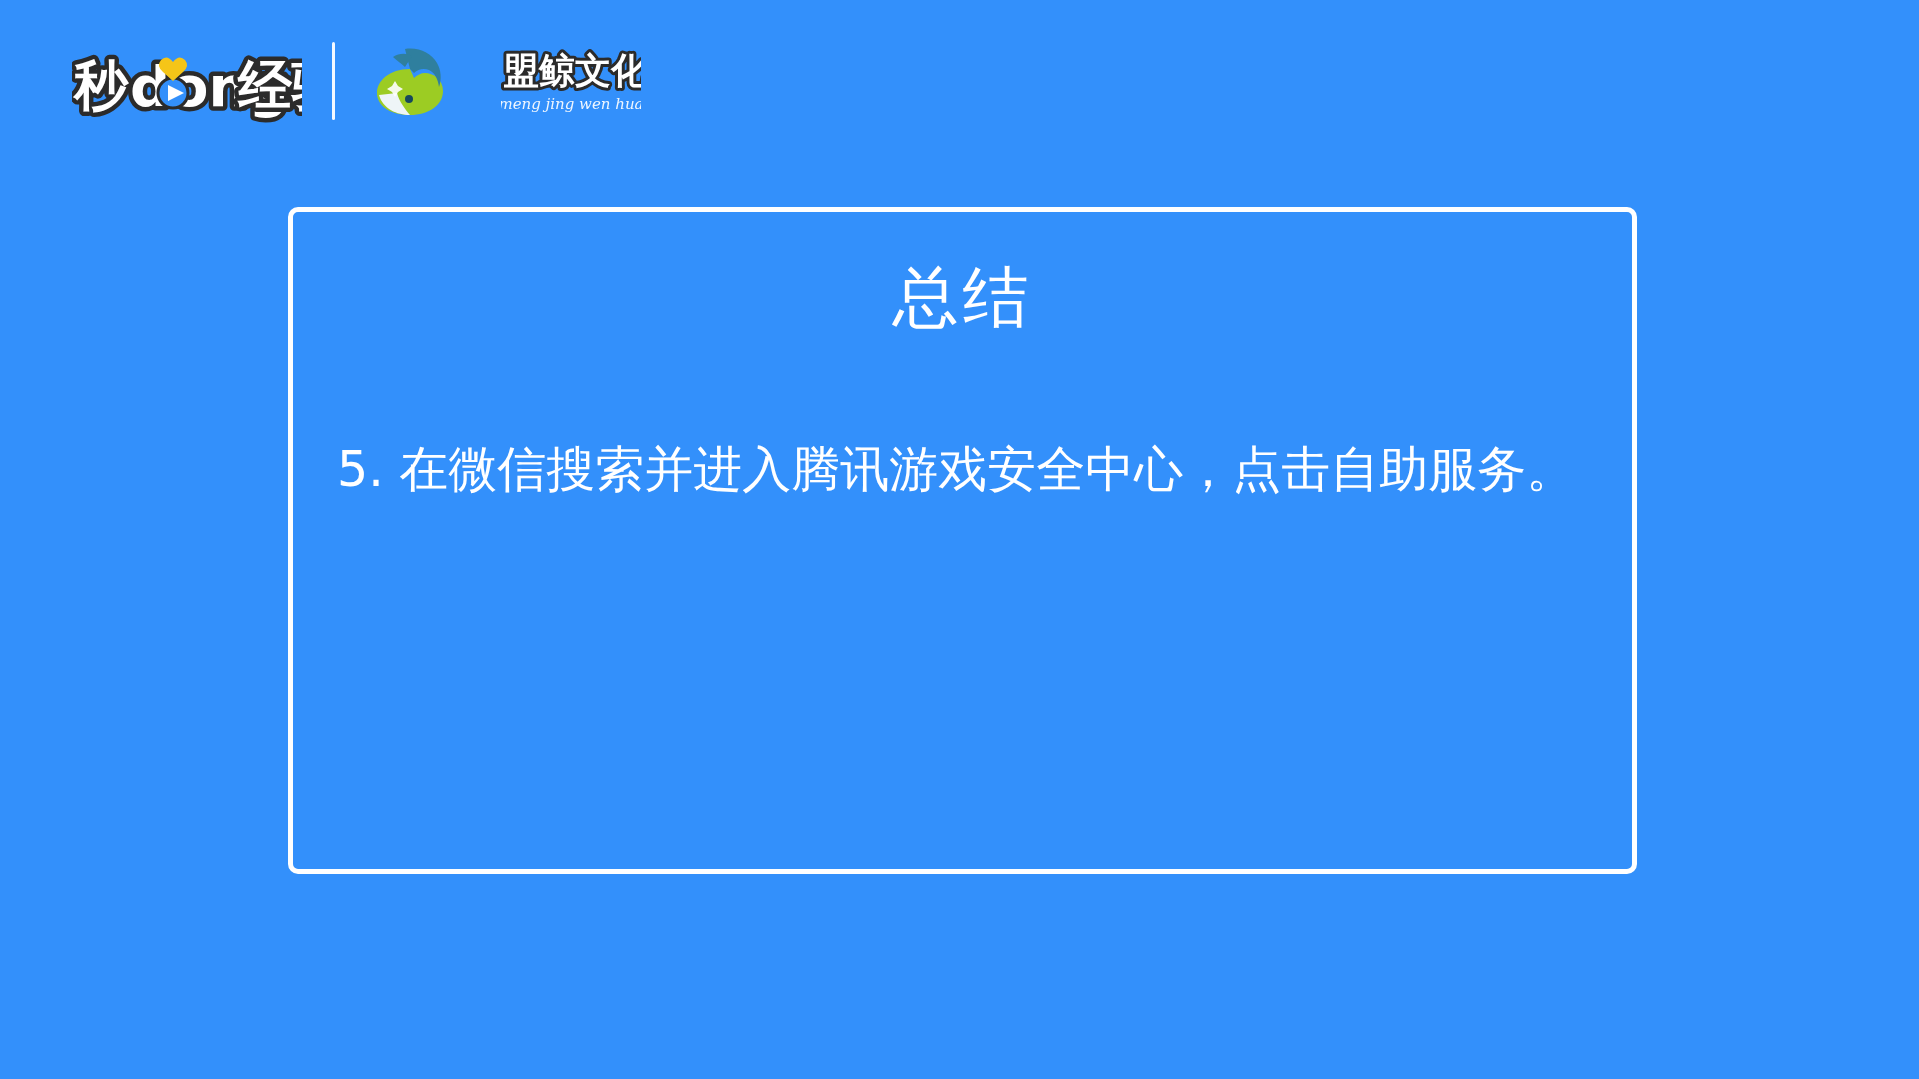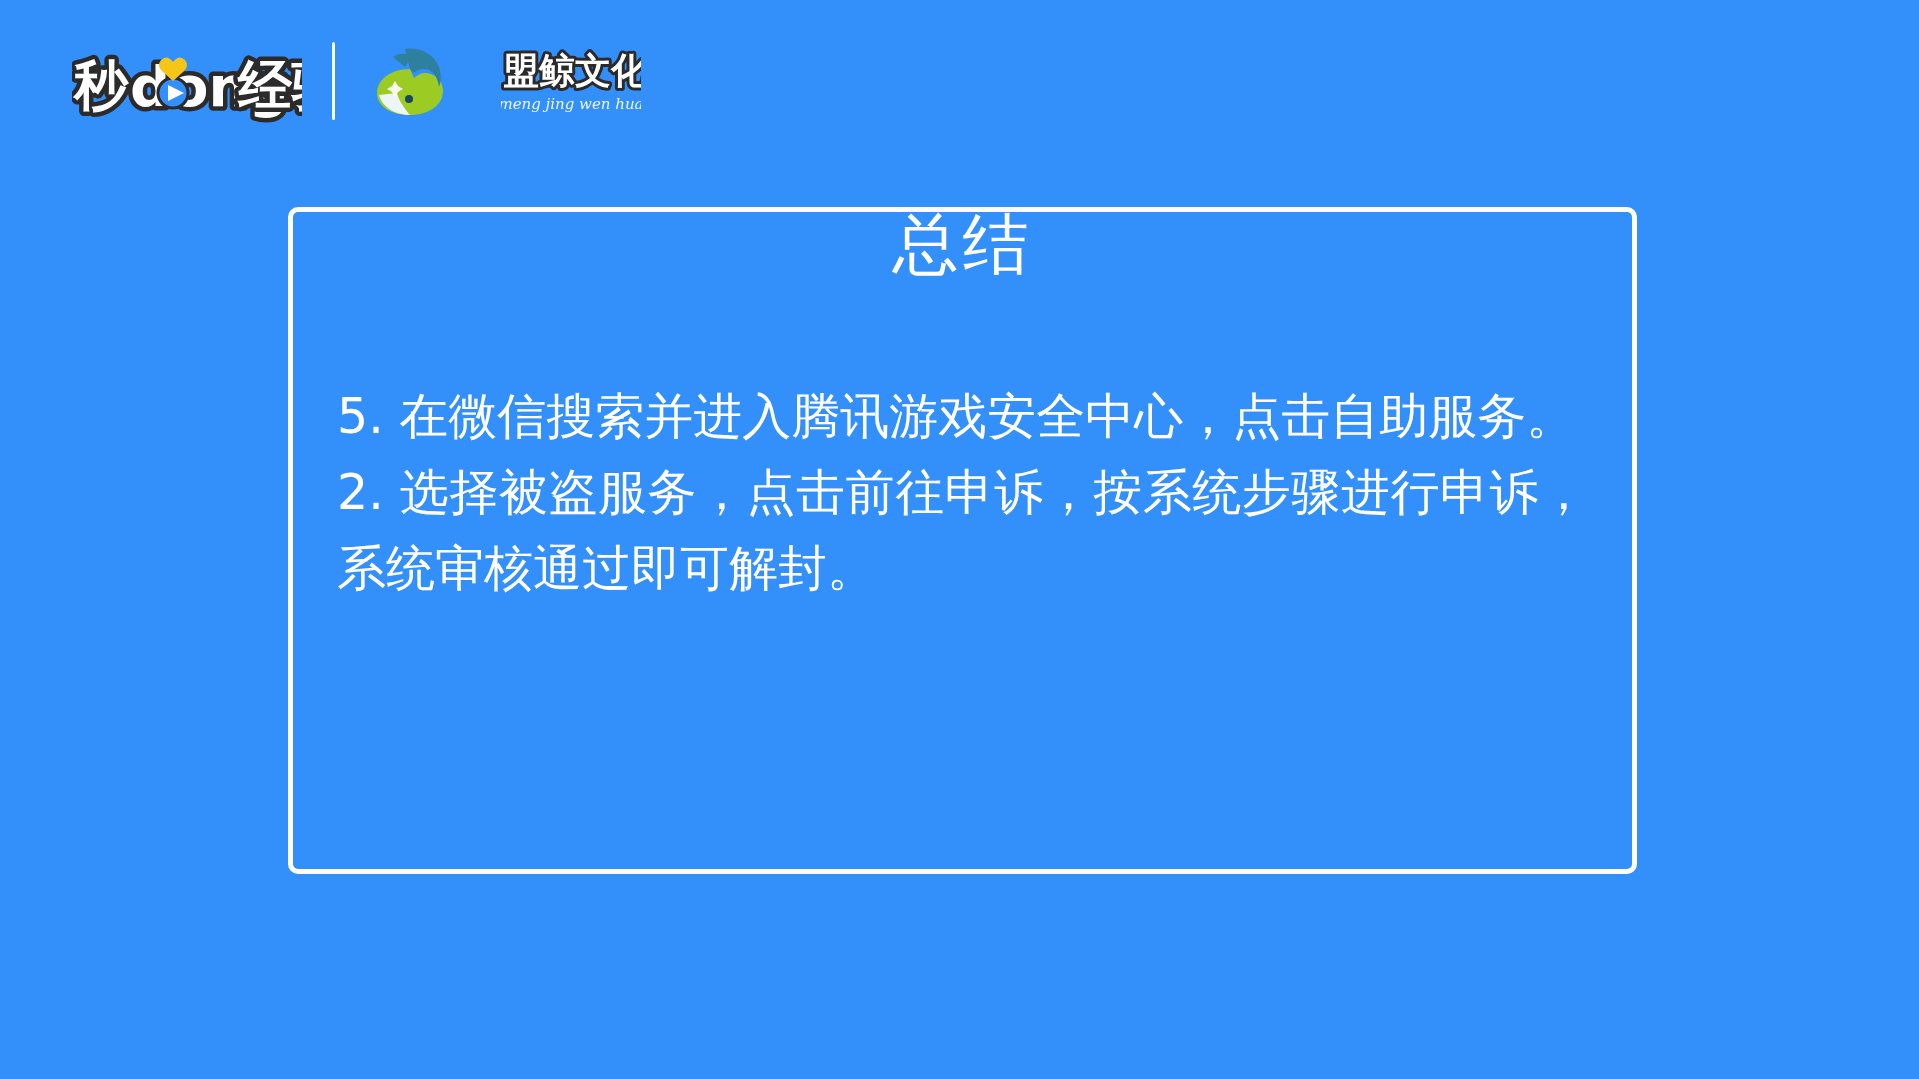--- a/index.html
+++ b/index.html
@@ -69,20 +69,21 @@
     box-sizing: border-box;
   }
 
   .panel-title {
     text-align: center;
     color: #ffffff;
     font-size: 66px;
     line-height: 1;
     font-weight: 400;
     letter-spacing: 4px;
+    margin-top: 53px;
     font-family: "DejaVu Sans", "Liberation Sans", sans-serif;
   }
 
   .panel-body {
     margin: 101px 44px 0 44px;
     color: #ffffff;
     font-size: 49px;
     line-height: 76px;
     font-weight: 400;
     letter-spacing: 0px;
@@ -147,15 +148,14 @@
         <text x="70" y="16" text-anchor="middle" font-size="15" font-family="DejaVu Serif, serif" font-style="italic" fill="#ffffff" opacity=".92">meng jing wen hua</text>
       </svg>
     </div>
   </div>
 </div>
 
 <div class="panel">
   <div class="panel-title">总结</div>
   <div class="panel-body">
     <p>5. 在微信搜索并进入腾讯游戏安全中心，点击自助服务。</p>
-    <p>2. 选择被盗服务，点击前往申诉，按系统步骤进行申诉，系统审核通过即可解封。</p>
   </div>
 </div>
 
 </body></html>

